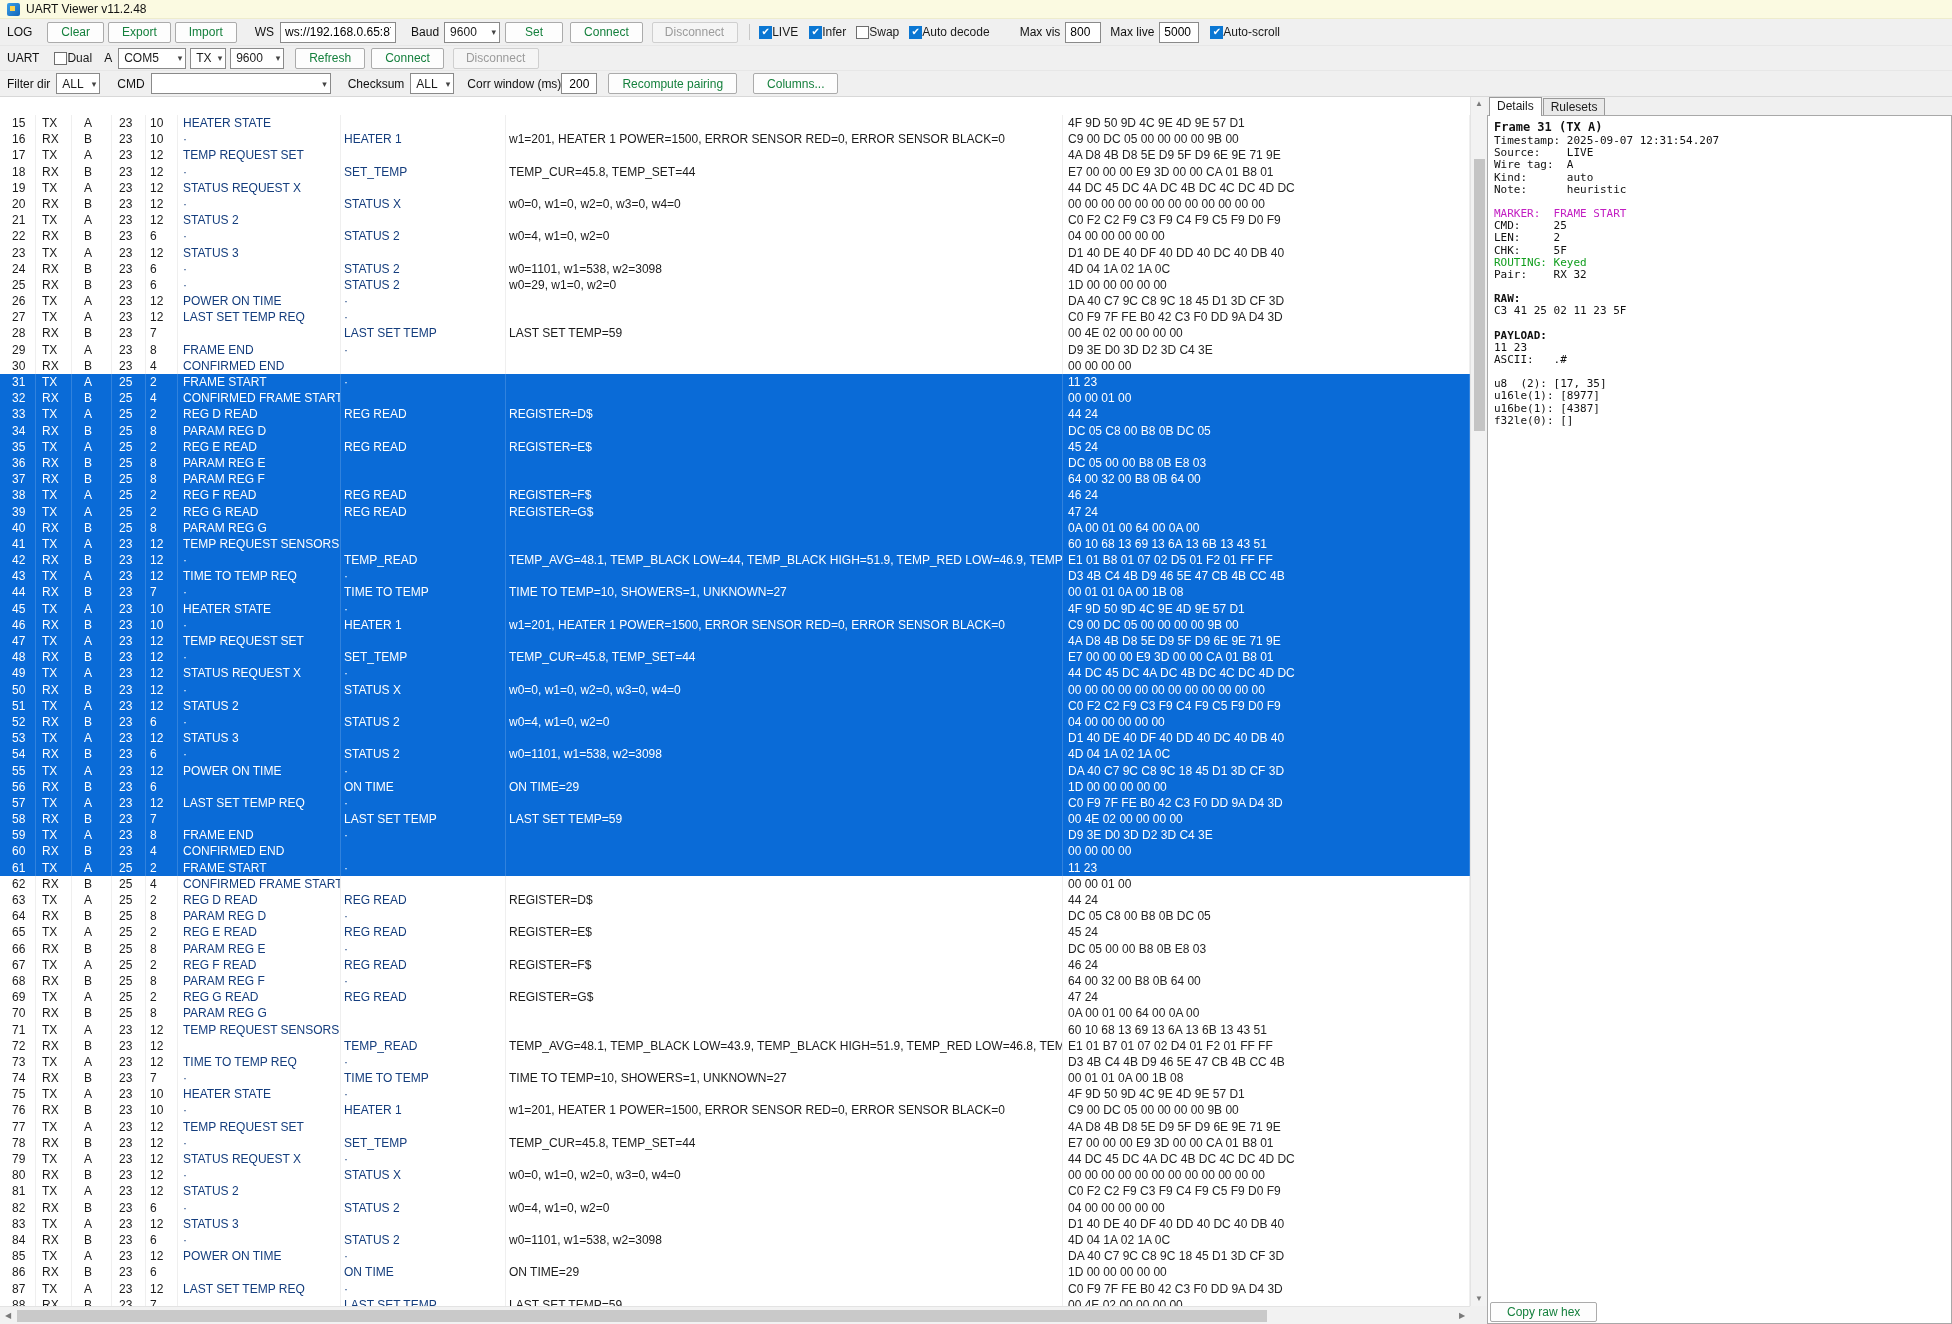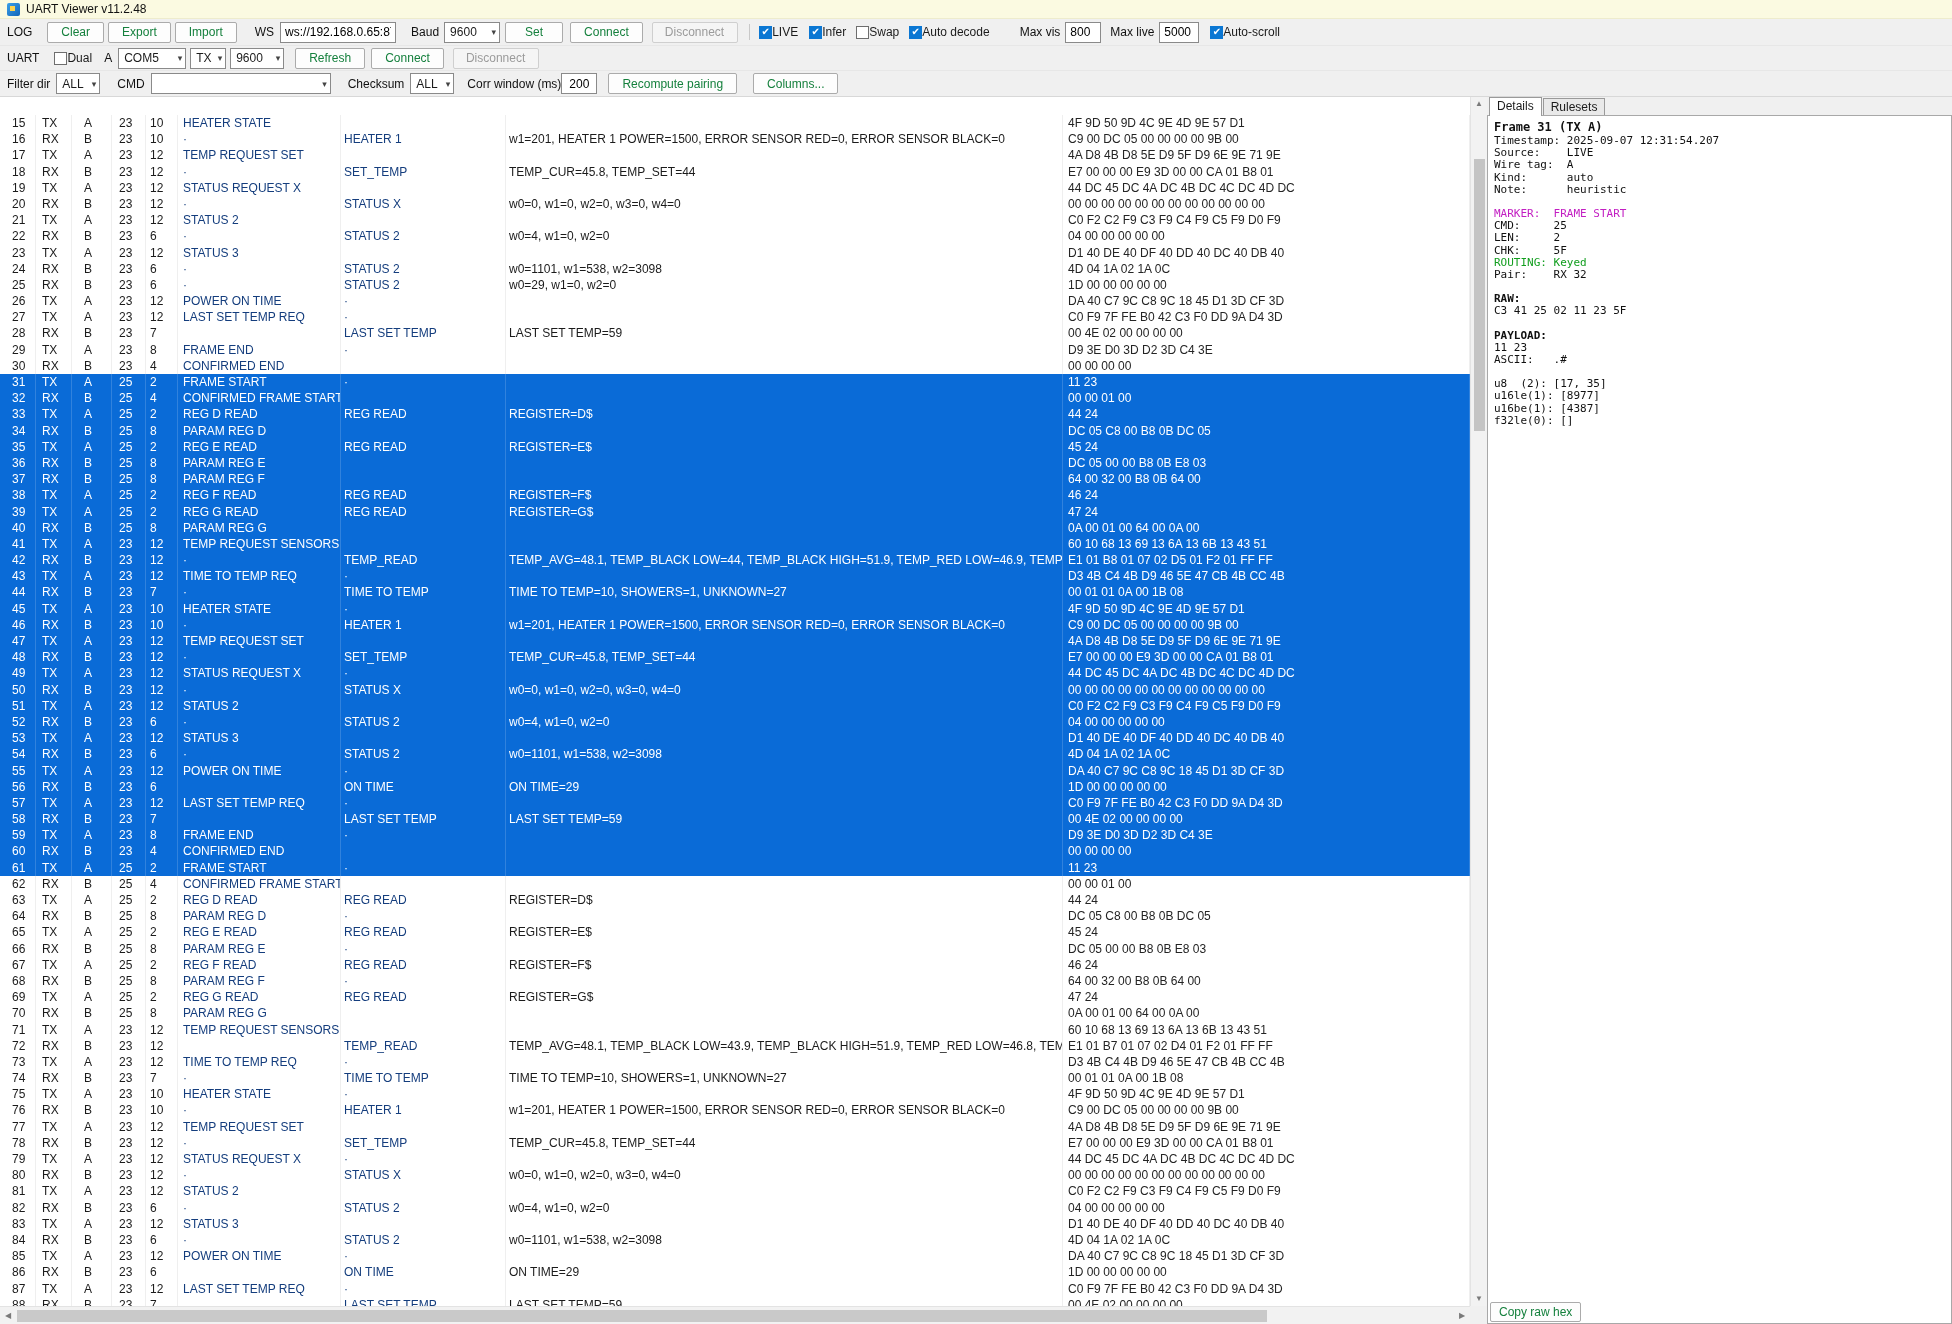--- a/index.html
+++ b/index.html
@@ -67,21 +67,21 @@
   .tab{font-size:12px;padding:1px 7px 0 7px;border:1px solid #9a9a9a;border-bottom:none;background:#e9e9e9;
        height:15px;line-height:15px;}
   .tab.active{background:#fff;position:relative;z-index:2;margin-bottom:-1px;padding-bottom:2px;}
   .pcontent{position:absolute;top:18px;left:0;right:0;bottom:0;background:#fff;border:1px solid #a8a8a8;
             box-sizing:border-box;padding:5px 0 0 6px;overflow:hidden;}
   .dline{font-family:"DejaVu Sans Mono",monospace;font-size:11px;line-height:12.15px;white-space:pre;color:#101010;}
   .dline.heading{font-weight:bold;font-size:12px;margin-bottom:2px;}
   .dline.bold{font-weight:bold;}
   .dline.marker{color:#c21ec2;}
   .dline.routing{color:#129e1f;}
-  .btn.copy{position:absolute;left:3px;bottom:2px;height:20px;padding:0 8px;z-index:3;}
+  .btn.copy{position:absolute;left:3px;bottom:2px;height:20px;padding:0 16px;z-index:3;}
 </style>
 </head>
 <body>
 
 <div class="window">
 
   <div class="titlebar">
     <span class="appicon"></span>
     <span class="title">UART Viewer v11.2.48</span>
   </div>

